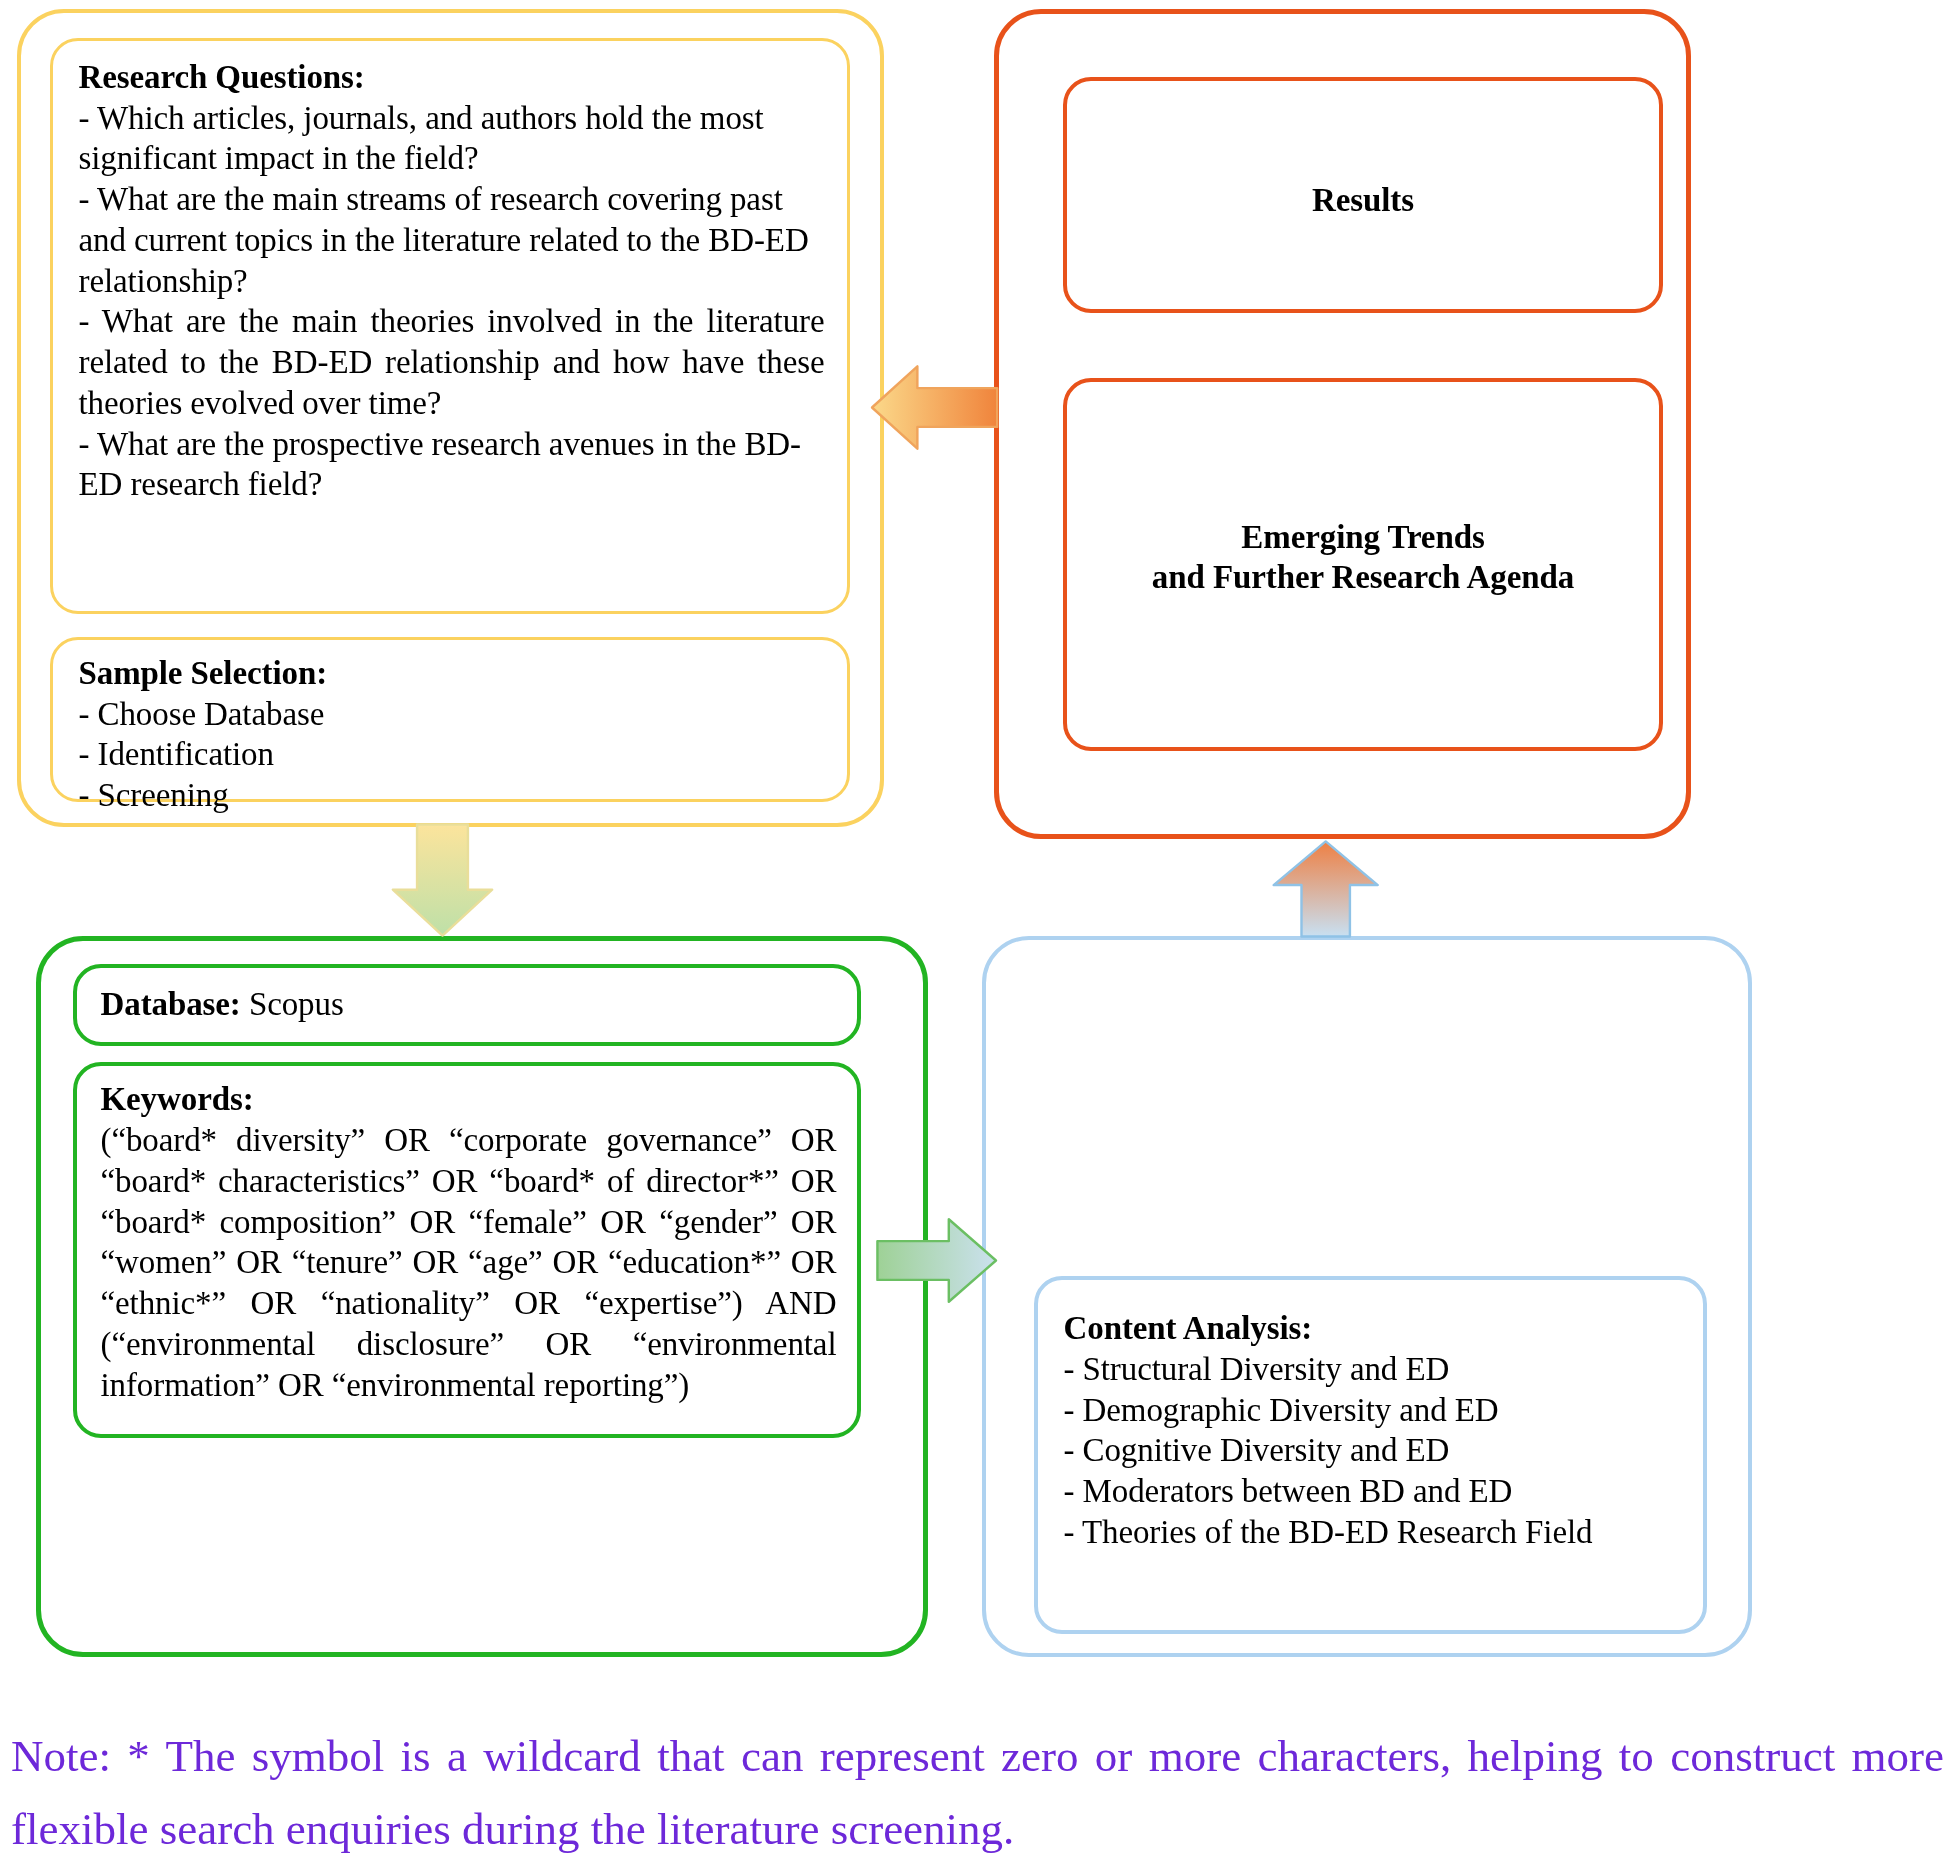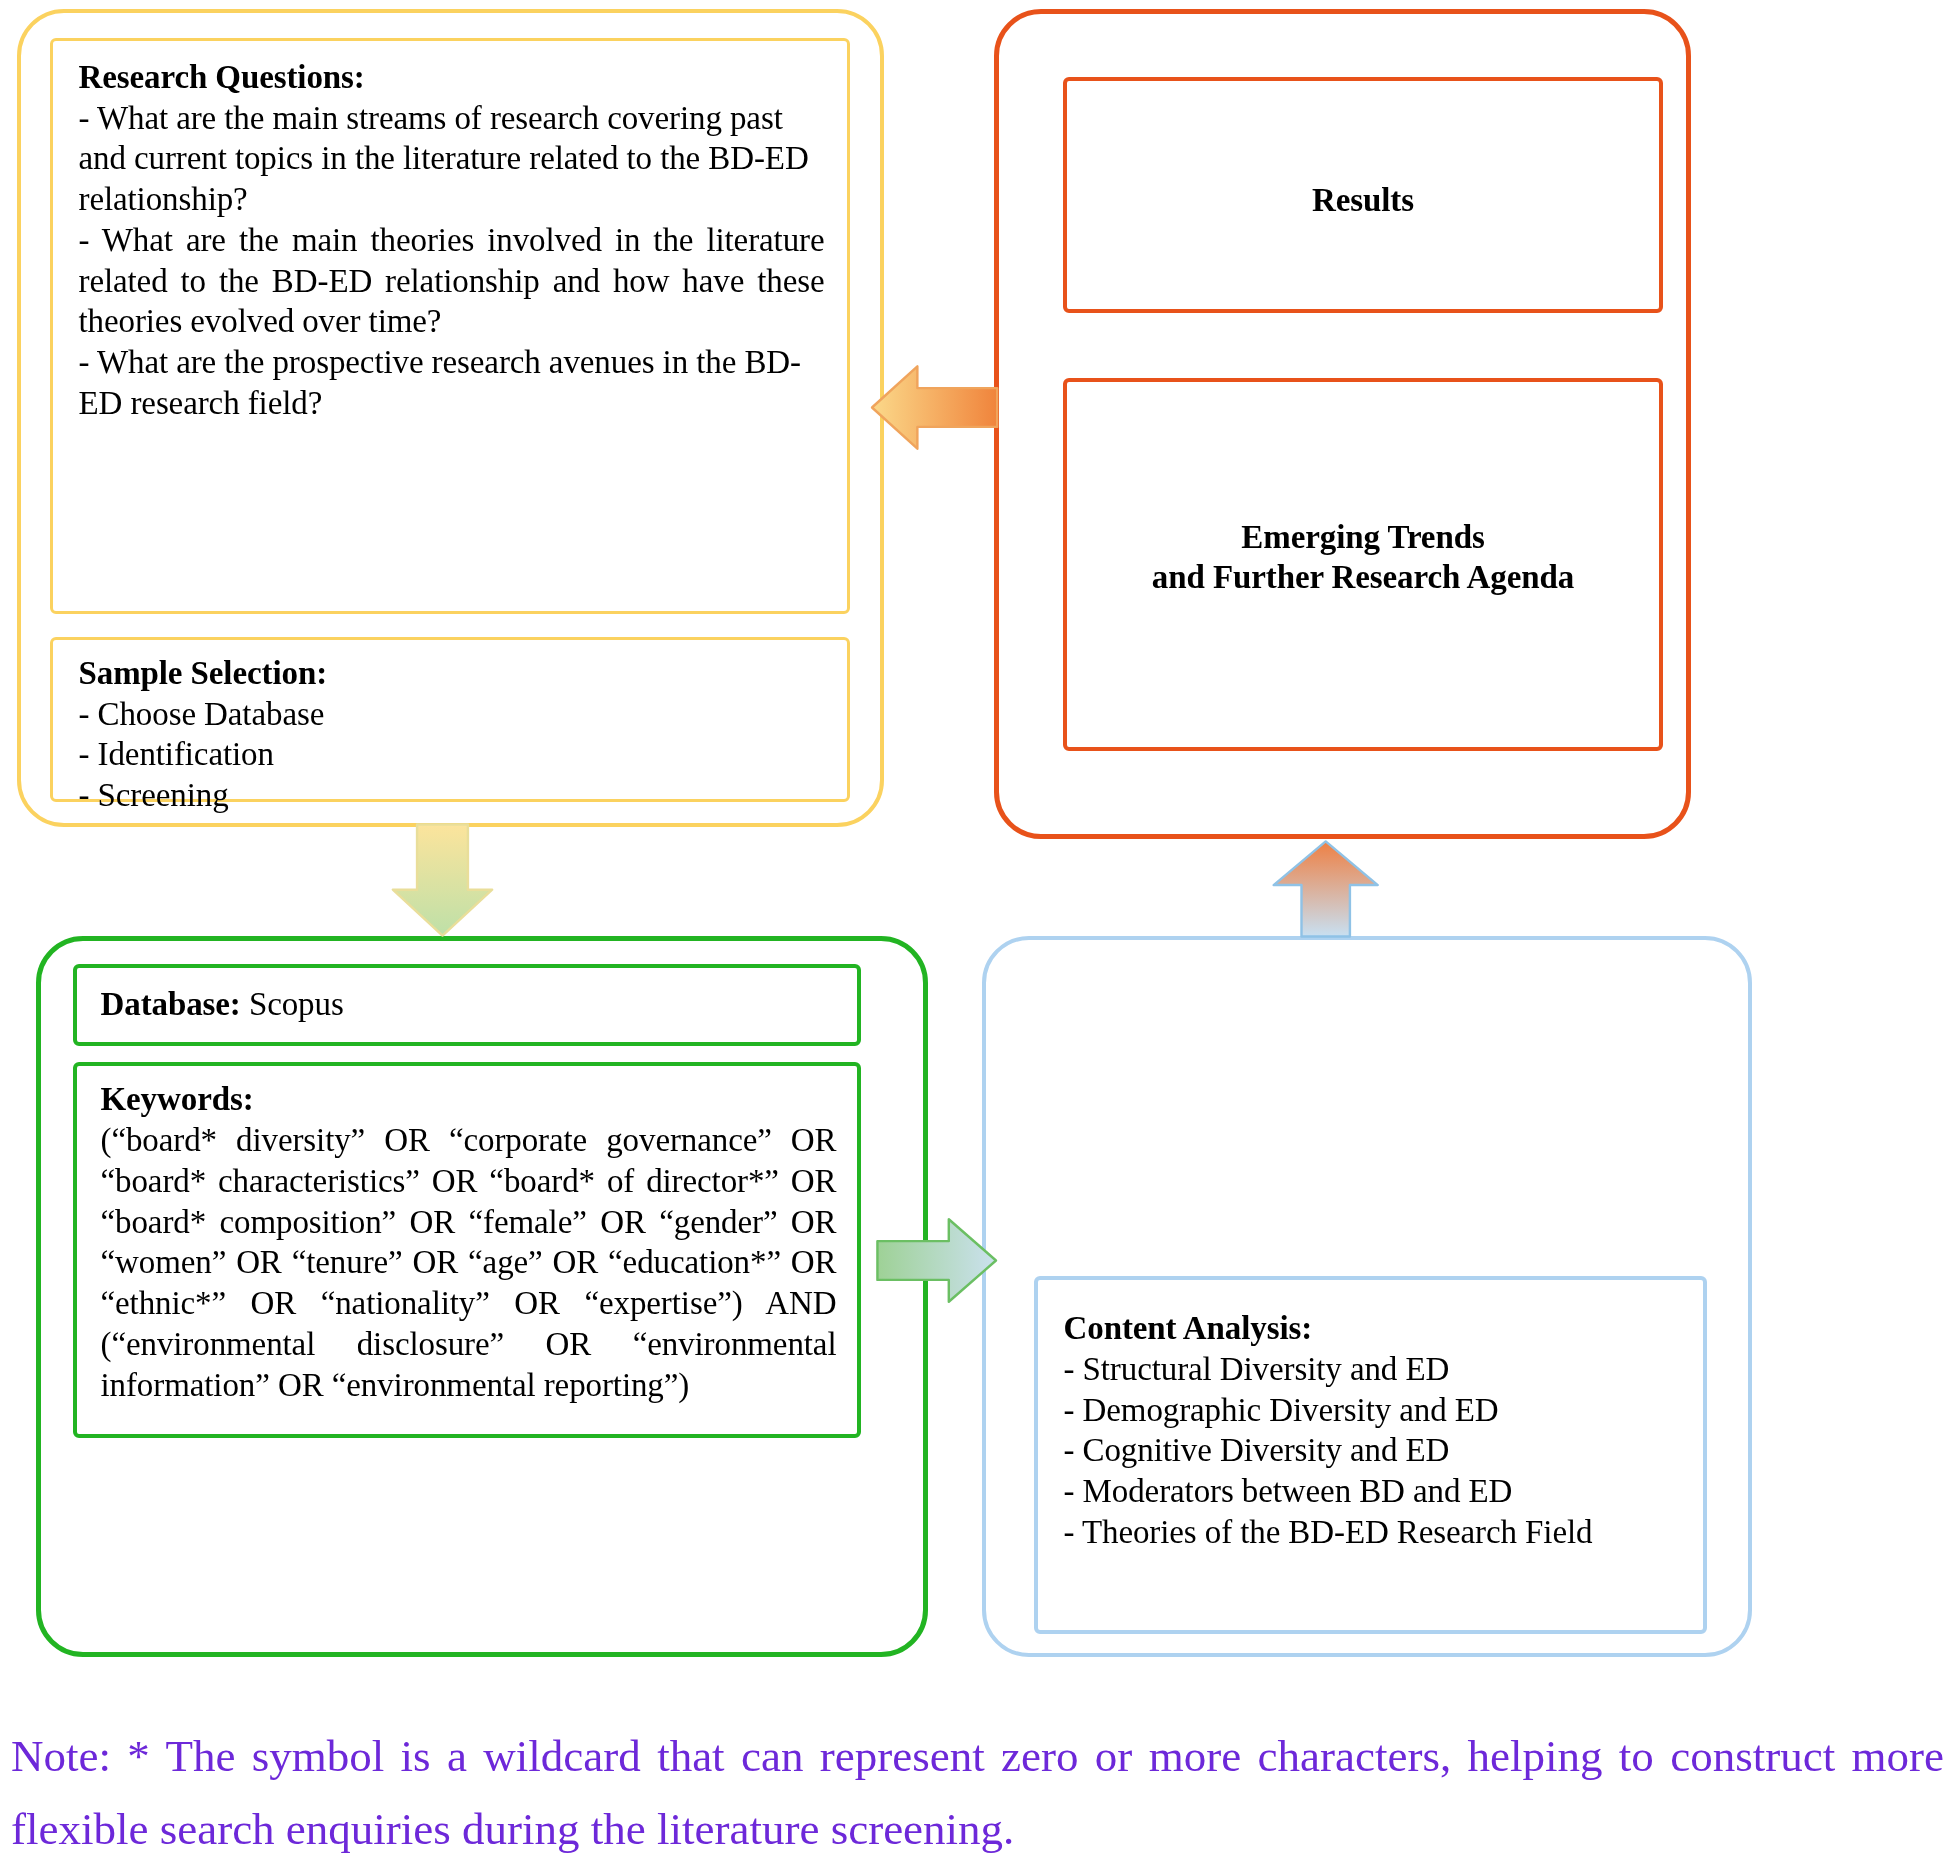--- a/index.html
+++ b/index.html
@@ -25,21 +25,21 @@
   }
   .c-yellow { border: 4.2px solid #FBD25F; }
   .c-orange { border: 5.5px solid #E8521A; }
   .c-green  { border: 5.5px solid #22B422; }
   .c-blue   { border: 4.8px solid #AED2F0; }
 
   
   .box {
     position: absolute;
     background: #ffffff;
-    border-radius: 6px;
+    border-radius: 28px;
   }
   .b-yellow { border: 3.6px solid #FBD25F; }
   .b-orange { border: 4.8px solid #E8521A; }
   .b-green  { border: 4.2px solid #22B422; }
   .b-blue   { border: 4.2px solid #AED2F0; }
 
   
   .txt {
     position: absolute;
     font-size: 33px;
@@ -68,20 +68,21 @@
   }
 </style>
 </head>
 <body>
 
 <div class="container c-yellow" style="left:17px; top:8.5px; width:867px; height:818px;">
 
   <div class="box b-yellow" style="left:29px; top:25.5px; width:800px; height:576px;">
     <div class="txt" style="left:25.5px; top:15.8px; width:746px;">
       <div class="hd">Research Questions:</div>
+      <div>- Which articles, journals, and authors hold the most significant impact in the field?</div>
       <div>- What are the main streams of research covering past and current topics in the literature related to the BD-ED relationship?</div>
       <div class="just">- What are the main theories involved in the literature related to the BD-ED relationship and how have these theories evolved over time?</div>
       <div>- What are the prospective research avenues in the BD-ED research field?</div>
     </div>
   </div>
 
   <div class="box b-yellow" style="left:29px; top:624px; width:800px; height:165px;">
     <div class="txt" style="left:25.5px; top:13.3px; width:746px;">
       <div class="hd">Sample Selection:</div>
       <div>- Choose Database</div>

